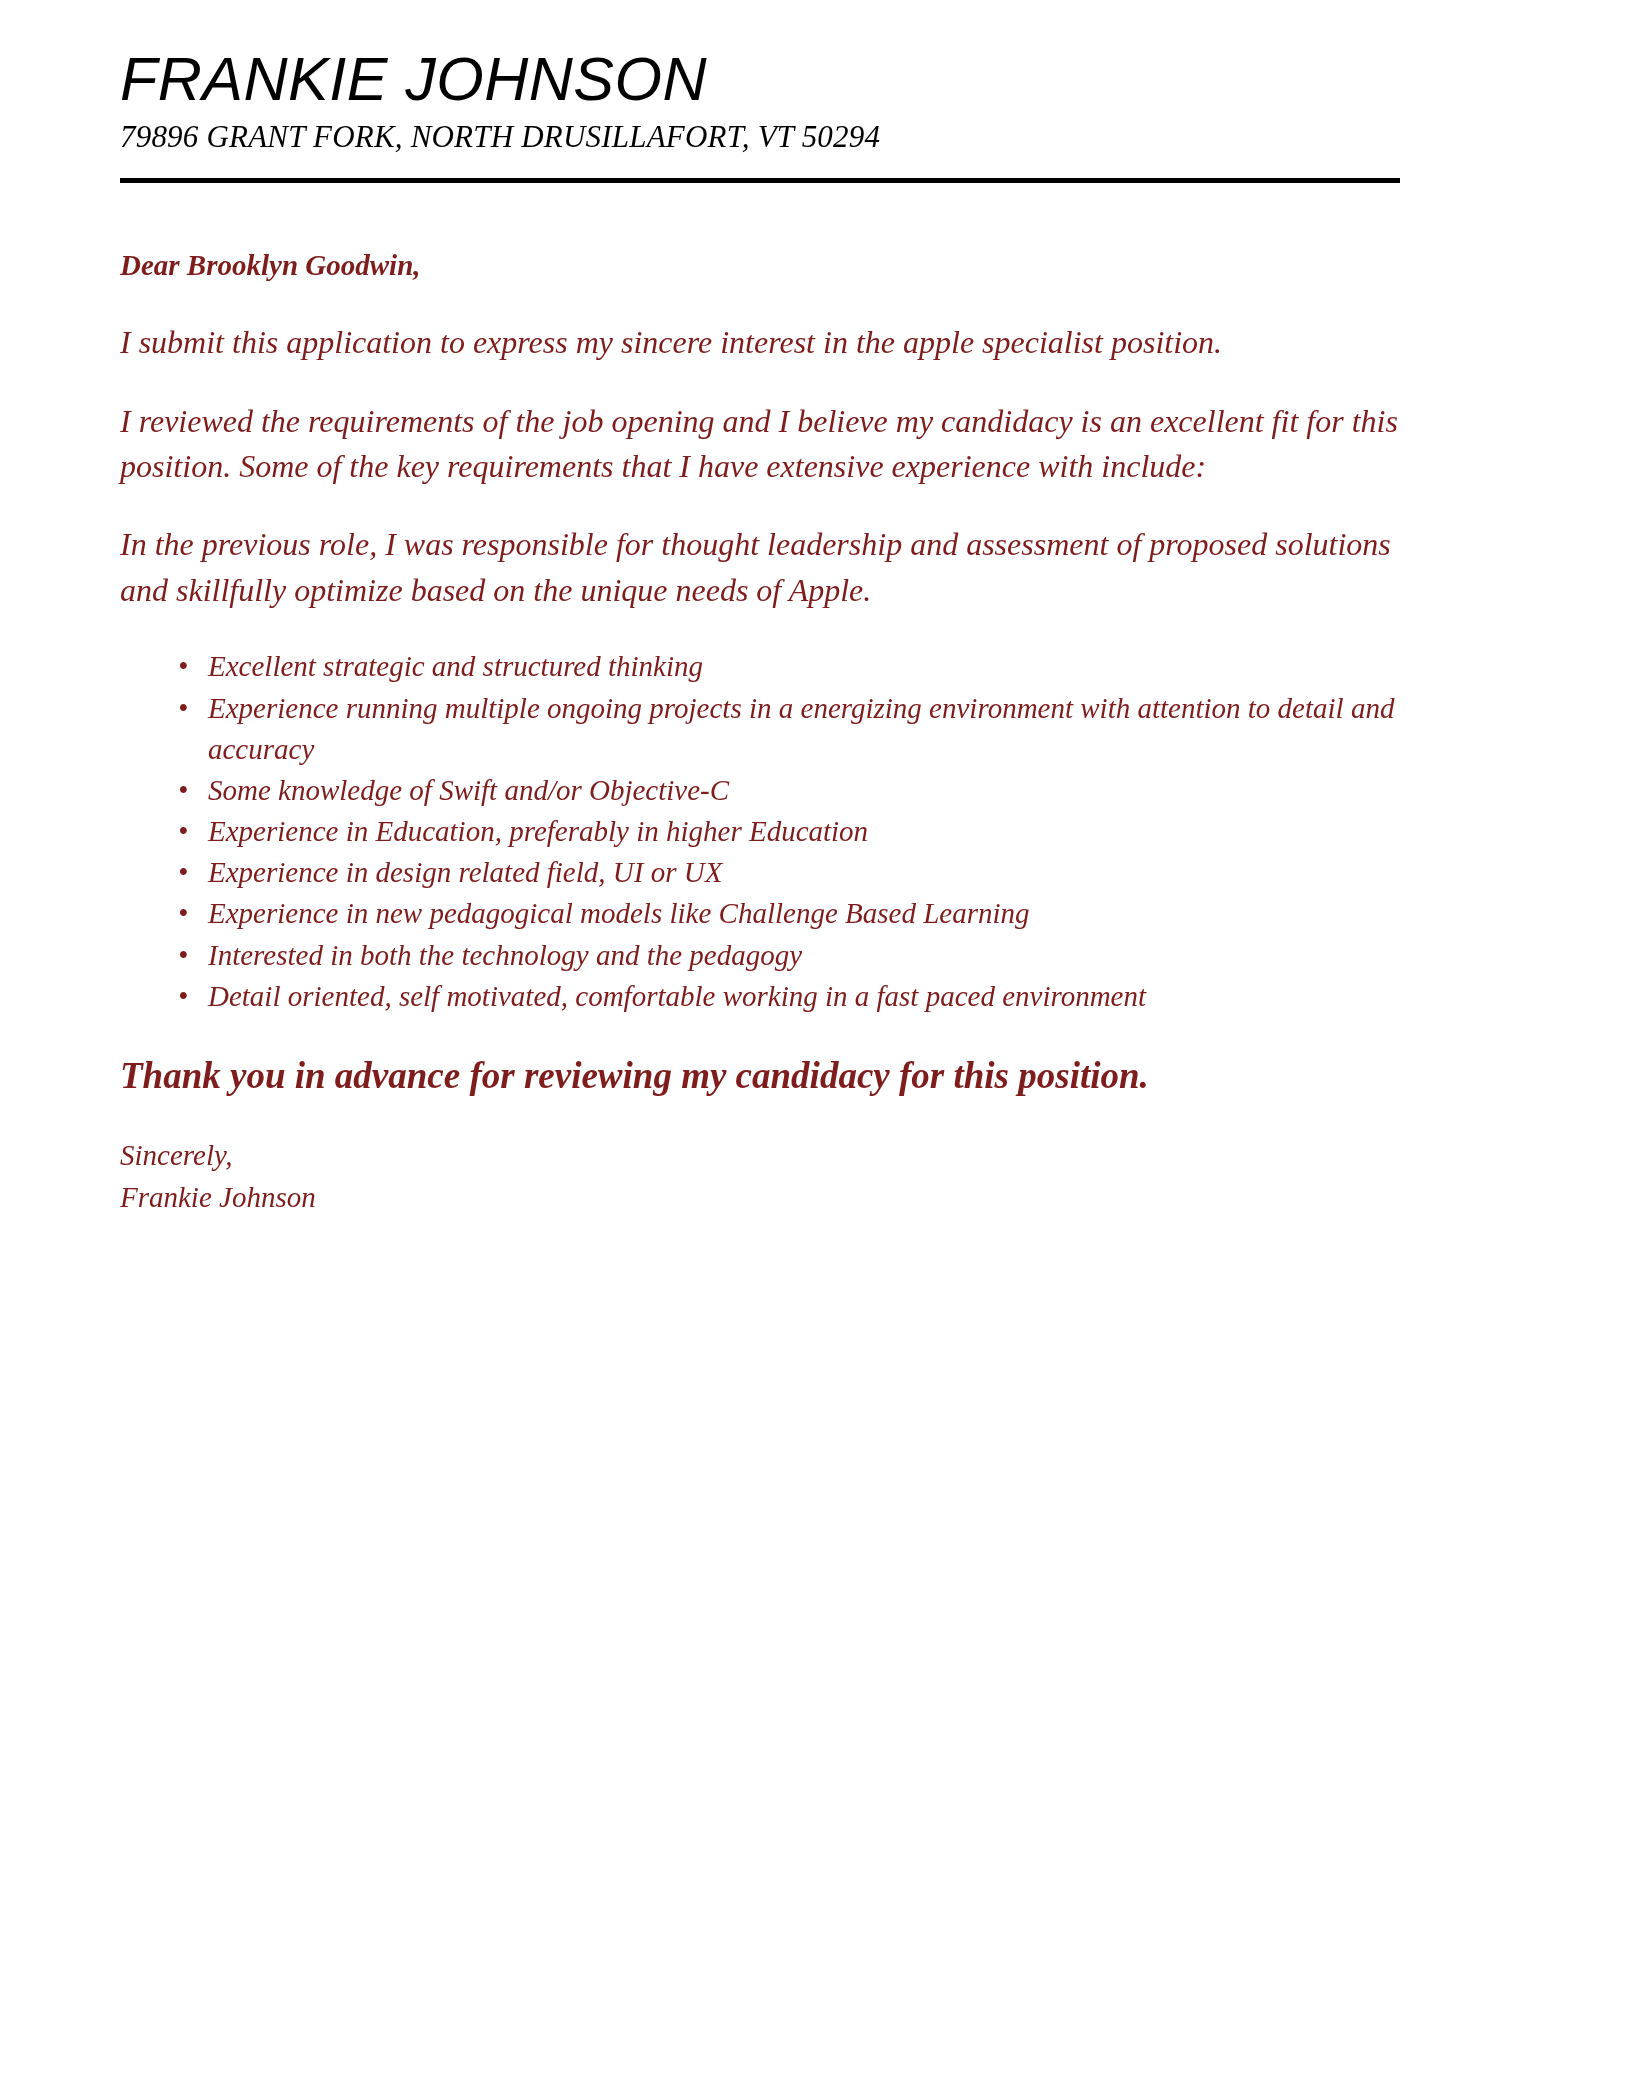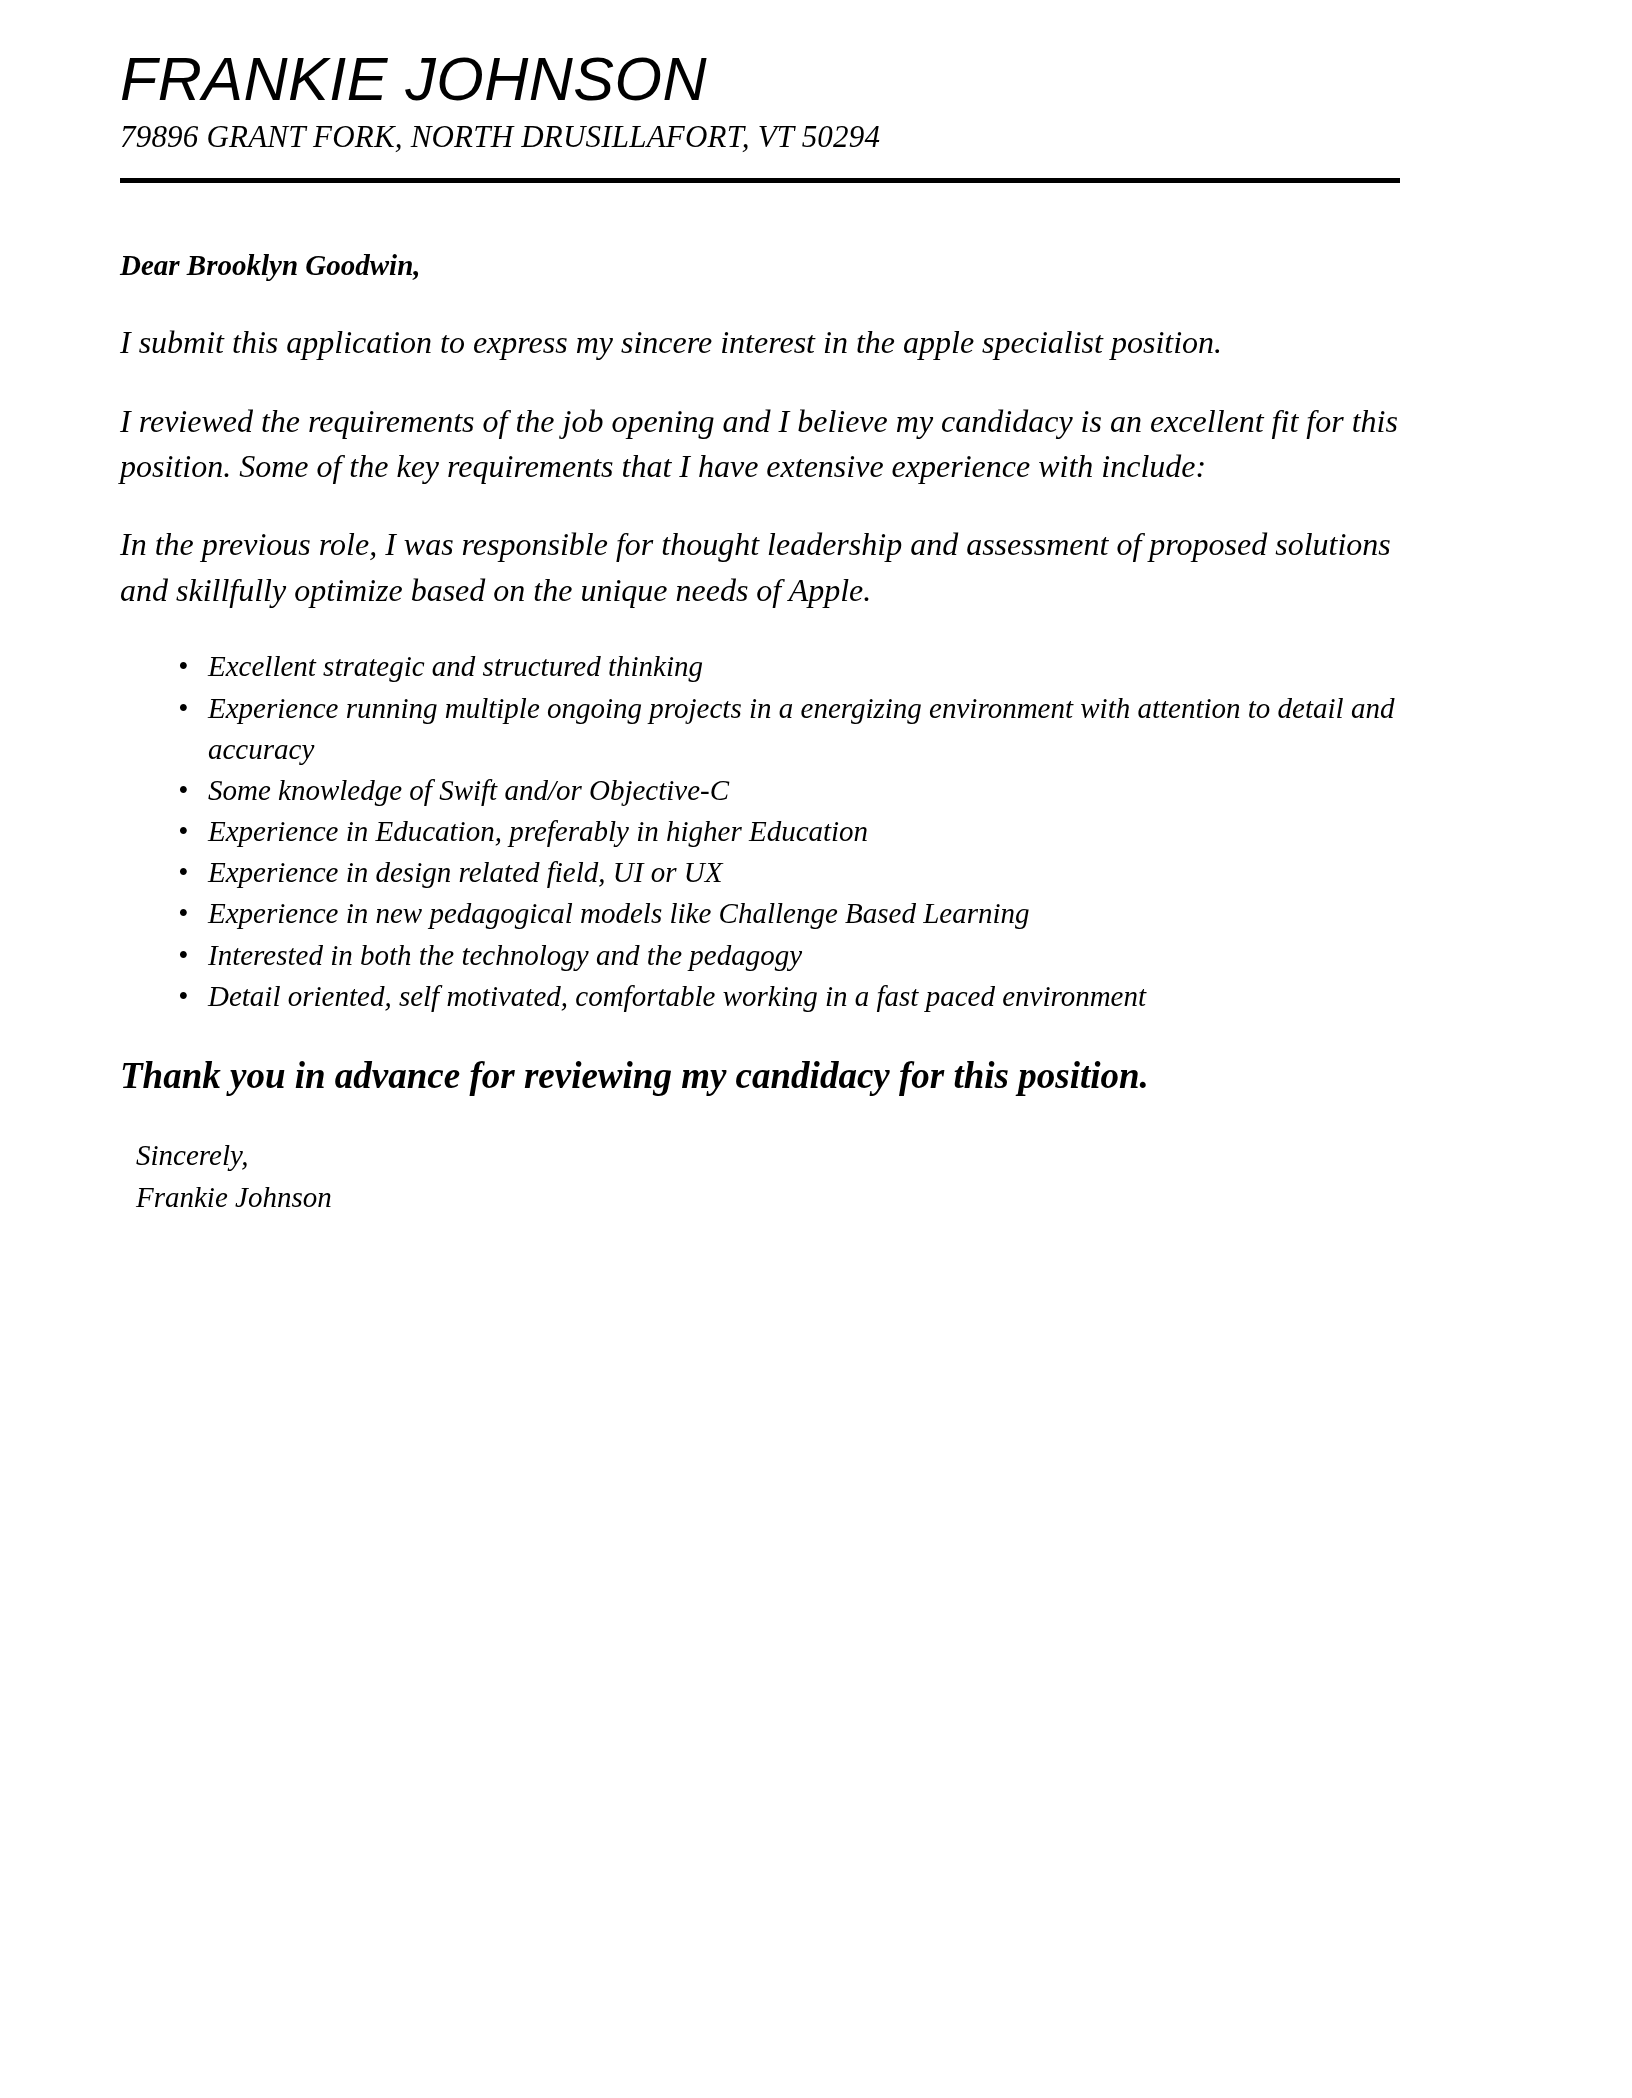--- a/index.html
+++ b/index.html
@@ -51,21 +51,21 @@
     height: 5px;
     background: #000000;
     width: 1280px;
     margin: 21px 0 0 0;
   }
 
   
   .body-block {
     margin-top: 62px;
     font-family: "Liberation Serif", serif;
-    color: #000000;
+    color: #7f1d1d;
   }
   .salutation {
     font-size: 29px;
     line-height: 1.42;
     font-weight: 700;
     margin: 0 0 34px 0;
   }
   .para {
     font-size: 32px;
     line-height: 1.42;
@@ -94,21 +94,21 @@
   }
   .thanks {
     font-size: 37px;
     line-height: 1.42;
     font-weight: 700;
     margin: 0 0 33px 0;
   }
   .signoff {
     font-size: 29px;
     line-height: 1.42;
-    margin: 16px;
+    margin: 0;
   }
   .signoff .line {
     display: block;
   }
 </style>
 </head>
 <body>
 
 <div class="page">
   <div class="letter">

